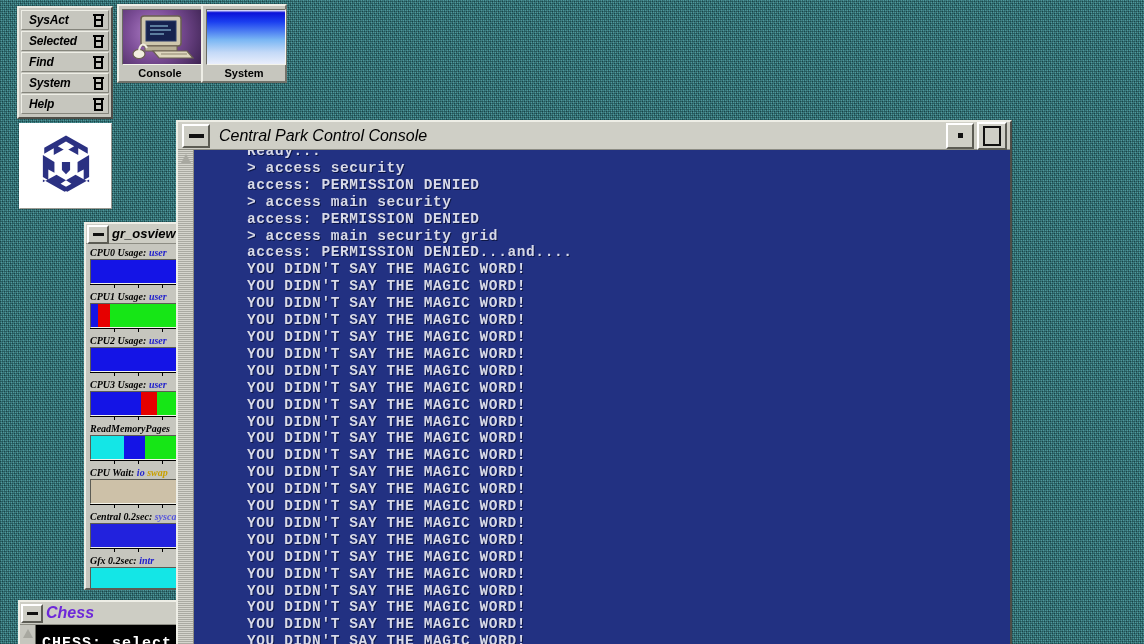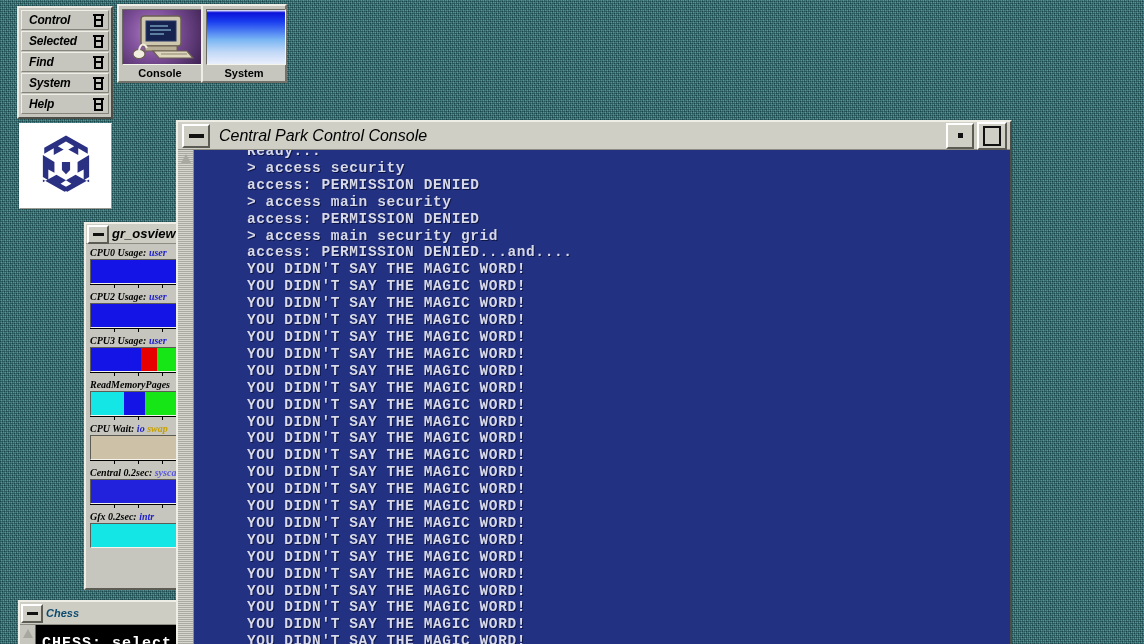--- a/index.html
+++ b/index.html
@@ -210,21 +210,21 @@
     border-right: 2px solid #5c5c54;
     border-bottom: 2px solid #5c5c54;
     overflow: hidden;
   }
   #chess .tbar {
     height: 22px; display: flex; align-items: center;
     background: #cdcdc4;
     border-bottom: 1px solid #8d8d84;
   }
   #chess .ttl {
-    font-style: italic; font-weight: bold; font-size: 11px; color: #0c4a6e;
+    font-style: italic; font-weight: bold; font-size: 16px; color: #6d28d9;
     font-family: "Liberation Sans", sans-serif;
   }
   #chess .term {
     background: #000; color: #fff;
     height: 36px;
     display: flex; align-items: center;
   }
   #chess .sb {
     width: 16px; height: 100%;
     background: #c6c6be;
@@ -341,21 +341,21 @@
     margin-bottom: -7px;
   }
 </style>
 </head>
 <body>
 
 <div id="desktop"></div>
 
 <div id="toolchest">
     <div class="tc-item">
-      <div class="tc-label">Control</div>
+      <div class="tc-label">SysAct</div>
       <div class="tc-glyph">
         <i class="t"></i>
         <i class="l"></i>
         <i class="r"></i>
         <i class="m"></i>
         <i class="b"></i>
       </div>
     </div>
     <div class="tc-item">
       <div class="tc-label">Selected</div>
@@ -447,20 +447,33 @@
         <div class="bar">
           <div style="width: 100%; background: rgb(20, 20, 230);"></div>
         </div>
         <div class="tick">
           <i style="left:25%"></i>
           <i style="left:50%"></i>
           <i style="left:75%"></i>
         </div>
       </div>
       <div class="gauge">
+        <div class="lab"><b>CPU1 Usage:</b><span style="color: rgb(34, 34, 204);"> user</span></div>
+        <div class="bar">
+          <div style="width: 7%; background: rgb(20, 20, 230);"></div>
+          <div style="width: 13%; background: rgb(230, 0, 0);"></div>
+          <div style="width: 80%; background: rgb(22, 230, 22);"></div>
+        </div>
+        <div class="tick">
+          <i style="left:25%"></i>
+          <i style="left:50%"></i>
+          <i style="left:75%"></i>
+        </div>
+      </div>
+      <div class="gauge">
         <div class="lab"><b>CPU2 Usage:</b><span style="color: rgb(34, 34, 204);"> user</span></div>
         <div class="bar">
           <div style="width: 93%; background: rgb(20, 20, 230);"></div>
           <div style="width: 3%; background: rgb(230, 0, 0);"></div>
           <div style="width: 4%; background: rgb(22, 230, 22);"></div>
         </div>
         <div class="tick">
           <i style="left:25%"></i>
           <i style="left:50%"></i>
           <i style="left:75%"></i>

